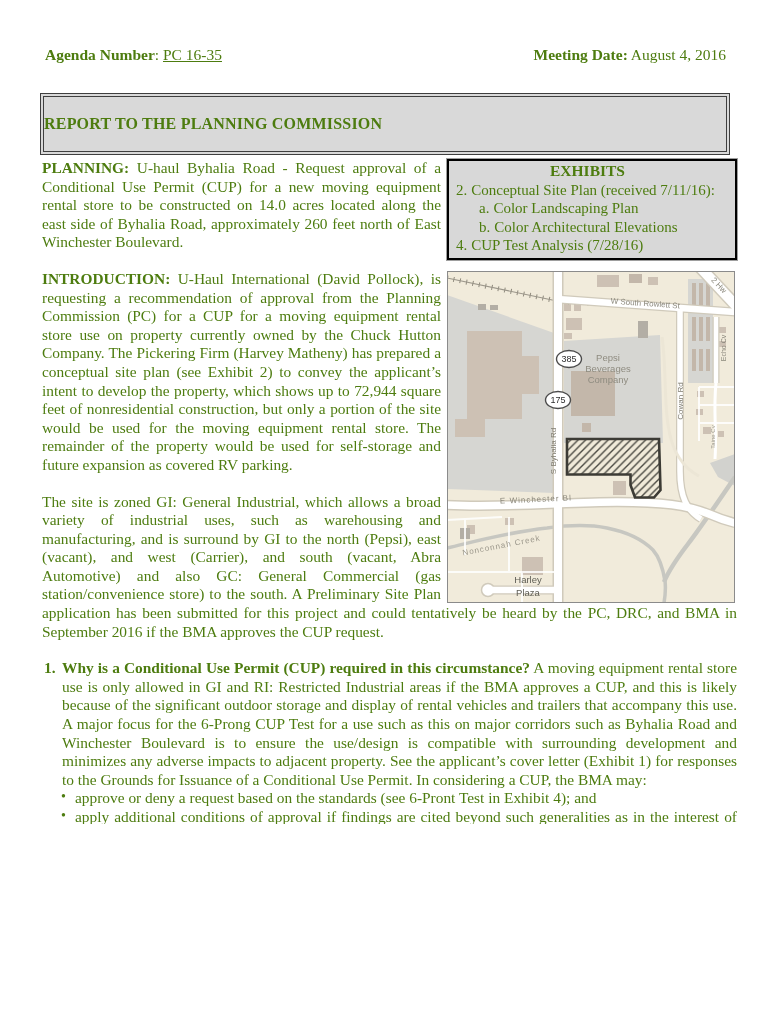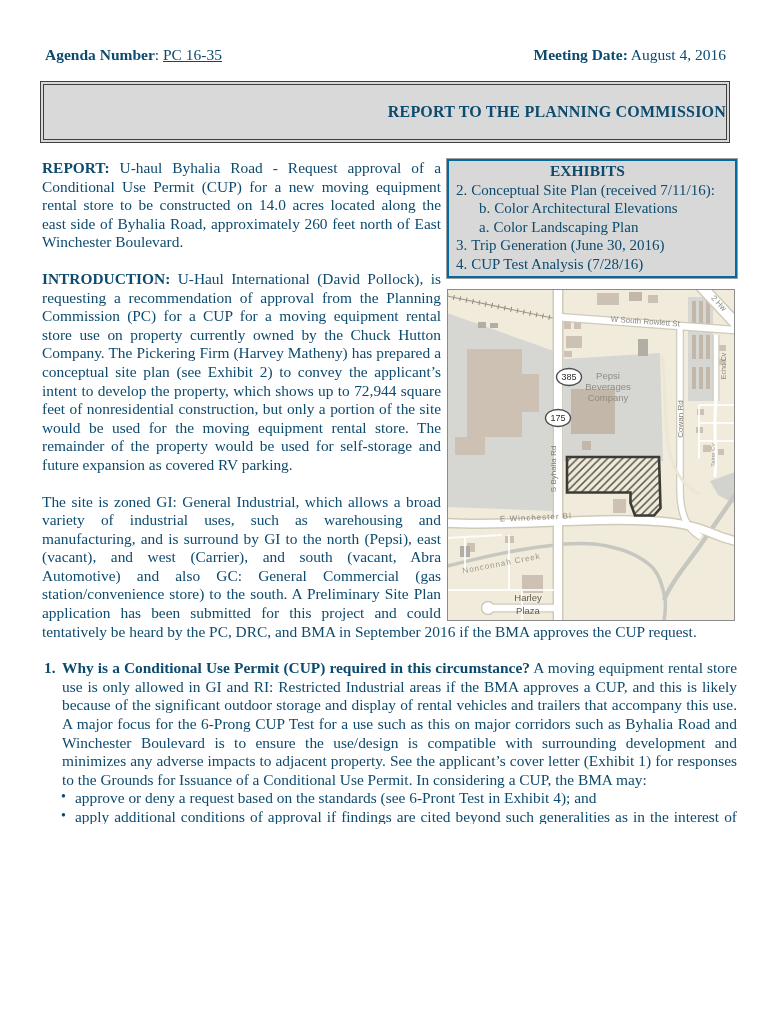--- a/index.html
+++ b/index.html
@@ -1,36 +1,36 @@
 <!DOCTYPE html>
 <html><head>
 <meta charset="utf-8">
 <style>
   html,body{margin:0;padding:0;background:#fff;}
   .page{position:relative;width:770px;height:824px;background:#ffffff;overflow:hidden;
-        font-family:"Liberation Serif", serif;color:#0c4a6e;}
+        font-family:"Liberation Serif", serif;color:#4d7c0f;}
   .b{font-weight:bold;}
   .u{text-decoration:underline;}
 
   
   .hdr{position:absolute;top:46px;left:45px;right:44px;display:flex;
        justify-content:space-between;font-size:15.5px;}
 
   
-  .report-box{position:absolute;left:40px;top:81px;width:682px;height:54px;
+  .report-box{position:absolute;left:40px;top:93px;width:682px;height:54px;
       background:#d9d9d9;border:4px double #3f3f3f;
-      display:flex;align-items:center;justify-content:flex-end;}
+      display:flex;align-items:center;justify-content:flex-start;}
   .report-box .t{font-weight:bold;font-size:16px;letter-spacing:.2px;}
 
   
   .content{position:absolute;left:42px;top:159px;width:695px;
            font-size:15.4px;line-height:18.6px;text-align:justify;}
   .right-col{float:right;width:290px;margin-left:6px;}
 
-  .exhibits{background:#d8d8d8;border:2px solid #0369a1;outline:1px solid #9e9e9e;
+  .exhibits{background:#d8d8d8;border:2px solid #000000;outline:1px solid #9e9e9e;
             padding:1px 12px 3px 3px;font-size:15px;line-height:18.5px;text-align:left;}
   .exhibits .ex-title{text-align:center;font-weight:bold;font-size:15.5px;}
   .ex-item{padding-left:21px;text-indent:-17px;}
   .ex-sub{padding-left:44px;text-indent:-17px;}
   .ex-item .n,.ex-sub .n{margin-right:4px;}
 
   .mapbox{margin-top:11px;width:288px;height:332px;}
   .mapbox svg{display:block;}
 
   .para{margin:0 0 18px 0;}
@@ -54,23 +54,22 @@
   <div class="report-box">
     <div class="t">REPORT TO THE PLANNING COMMISSION</div>
   </div>
 
   <div class="content">
 
     <div class="right-col">
       <div class="exhibits">
         <div class="ex-title">EXHIBITS</div>
         <div class="ex-item"><span class="n">2.</span><span>Conceptual Site Plan (received 7/11/16):</span></div>
+        <div class="ex-sub"><span class="n">a.</span><span>Color Landscaping Plan</span></div>
         <div class="ex-sub"><span class="n">b.</span><span>Color  Architectural Elevations</span></div>
-        <div class="ex-sub"><span class="n">a.</span><span>Color Landscaping Plan</span></div>
-        <div class="ex-item"><span class="n">3.</span><span>Trip Generation (June 30, 2016)</span></div>
         <div class="ex-item"><span class="n">4.</span><span>CUP Test Analysis (7/28/16)</span></div>
       </div>
 
       <div class="mapbox">
         <svg width="288" height="332" viewBox="0 0 288 332" font-family="Liberation Sans, sans-serif">
           <defs>
             <pattern id="hatch" patternUnits="userSpaceOnUse" width="7.5" height="7.5">
               <rect width="7.5" height="7.5" fill="#f0ead9"></rect>
               <path d="M-1,1 L1,-1 M0,7.5 L7.5,0 M6.5,8.5 L8.5,6.5" stroke="#4a4942" stroke-width="1.4"></path>
             </pattern>
@@ -181,21 +180,21 @@
           <text transform="translate(89,231) rotate(-2.5)" font-size="8" text-anchor="middle" letter-spacing="1" fill="#8b887c">E Winchester Bl</text>
           <text transform="translate(55,277) rotate(-11)" font-size="8" text-anchor="middle" letter-spacing="1" fill="#9b978b">Nonconnah Creek</text>
           <text x="81" y="312" font-size="9.5" text-anchor="middle" fill="#5f5e55">Harley</text>
           <text x="81" y="325" font-size="9.5" text-anchor="middle" fill="#5f5e55">Plaza</text>
 
           <rect x="0.5" y="0.5" width="287" height="331" fill="none" stroke="#8b8b8b" stroke-width="1"></rect>
         </svg>
       </div>
     </div>
 
-    <p class="para"><span class="b">REPORT:</span> <span>U-haul Byhalia Road - Request approval of a Conditional Use Permit (CUP) for a new moving equipment rental store to be constructed on 14.0 acres located along the east side of Byhalia Road, approximately 260 feet north of East Winchester Boulevard.</span></p>
+    <p class="para"><span class="b">PLANNING:</span> <span>U-haul Byhalia Road - Request approval of a Conditional Use Permit (CUP) for a new moving equipment rental store to be constructed on 14.0 acres located along the east side of Byhalia Road, approximately 260 feet north of East Winchester Boulevard.</span></p>
 
     <p class="para"><span class="b">INTRODUCTION:</span> <span>U-Haul International (David Pollock), is requesting a recommendation of approval from the Planning Commission (PC) for a CUP for a moving equipment rental store use on property currently owned by the Chuck Hutton Company. The Pickering Firm (Harvey Matheny) has prepared a conceptual site plan (see Exhibit 2) to convey the applicant’s intent to develop the property, which shows up to 72,944 square feet of nonresidential construction, but only a portion of the site would be used for the moving equipment rental store. The remainder of the property would be used for self-storage and future expansion as covered RV parking.</span></p>
 
     <p class="para">The site is zoned GI: General Industrial, which allows a broad variety of industrial uses, such as warehousing and manufacturing, and is surround by GI to the north (Pepsi), east (vacant), and west (Carrier), and south (vacant, Abra Automotive) and also GC: General Commercial (gas station/convenience store) to the south. A Preliminary Site Plan application has been submitted for this project and could tentatively be heard by the PC, DRC, and BMA in September 2016 if the BMA approves the CUP request.</p>
 
 
     <div class="q-item">
       <span class="q-num">1.</span><span class="b">Why is a Conditional Use Permit (CUP) required in this circumstance?</span> <span>A moving equipment rental store use is only allowed in GI and RI: Restricted Industrial areas if the BMA approves a CUP, and this is likely because of the significant outdoor storage and display of rental vehicles and trailers that accompany this use. A major focus for the 6-Prong CUP Test for a use such as this on major corridors such as Byhalia Road and Winchester Boulevard is to ensure the use/design is compatible with surrounding development and minimizes any adverse impacts to adjacent property. See the applicant’s cover letter (Exhibit 1) for responses to the Grounds for Issuance of a Conditional Use Permit. In considering a CUP, the BMA may:</span>
       <div class="bullet"><span class="dot">•</span><span>approve or deny a request based on the standards (see 6-Pront Test in Exhibit 4);  and</span></div>
       <div class="bullet"><span class="dot">•</span><span>apply additional conditions of approval if findings are cited beyond such generalities as in the interest of public health, safety and general welfare. Condition #2 has been added to make sure the rental moving equipment and vehicles are placed to the side and rear of the building and screened from review to the maximum extent practicable. Significant alterations will be needed to the architectural plans depicted in</span></div>

